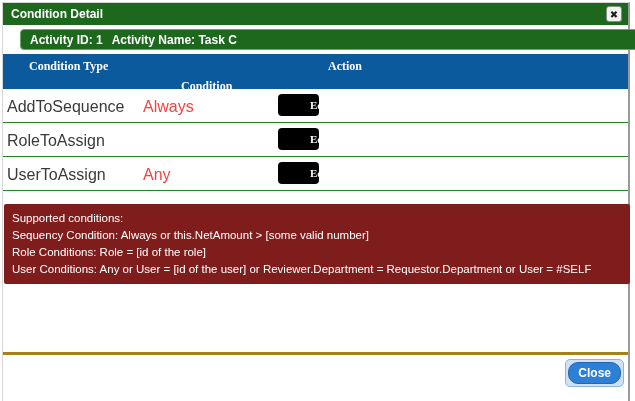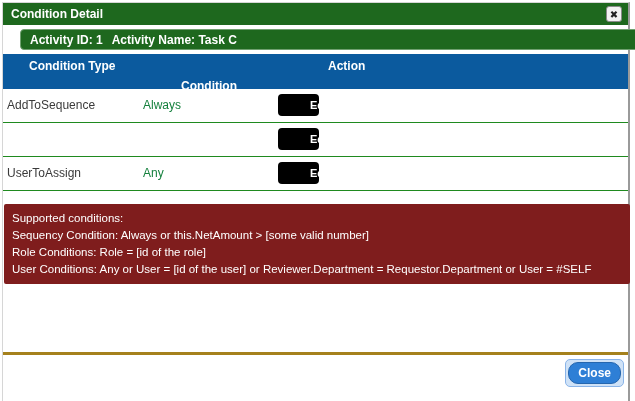--- a/index.html
+++ b/index.html
@@ -34,41 +34,42 @@
     background: #1e681e; border: 1px solid #6fa06f; border-radius: 4px;
     display: flex; align-items: center; padding-left: 9px;
     color: #ffffff; font-weight: bold; font-size: 12px; margin-left: 16px;
   }
   .activitybar .gap { display: inline-block; width: 9px; }
 
   
   .thead {
     position: absolute; left: 0; top: 51px; right: 0; height: 35px;
     background: #0b5a9e;
+    font-family: Liberation Serif, serif;
   }
   .thead .h {
     position: absolute; top: 5px; color: #ffffff; font-weight: bold; font-size: 12px;
   }
   .h1 { left: 26px; }
   .h2 { left: 178px; margin-top: 20px; }
   .h3 { left: 325px; }
 
   
   .rows { position: absolute; left: 0; top: 86px; right: 0; }
   .trow {
     position: relative; height: 34px; background: #ffffff;
     border-bottom: 1px solid #1f8a1f;
   }
-  .trow .ctype   { position: absolute; left: 4px;   top: 9px; font-size: 12px; color: #3a3a3a; }
-  .trow .ccond   { position: absolute; left: 140px; top: 9px; font-size: 12px; color: #15803d; }
+  .trow .ctype   { position: absolute; left: 4px;   top: 9px; font-size: 16px; color: #3a3a3a; }
+  .trow .ccond   { position: absolute; left: 140px; top: 9px; font-size: 16px; color: #ef4444; }
   .editbtn {
     position: absolute; left: 275px; top: 5px; width: 41px; height: 22px;
     background: #000000; color: #ffffff; font-weight: bold; font-size: 11px;
     border: none; border-radius: 4px; cursor: pointer;
-    font-family: Liberation Sans, sans-serif;
+    font-family: Liberation Serif, serif;
     padding-left: 32px;
   }
 
   
   .helpbox {
     position: absolute; left: 1px; top: 201px; width: 626px; height: 80px;
     background: #7f1d1d; border-radius: 2px;
     color: #ffffff; font-size: 11.5px; line-height: 17px; padding: 6px 0 0 8px;
   }
 
@@ -113,20 +114,21 @@
     <span class="h h3">Action</span>
   </div>
 
   <div class="rows">
     <div class="trow">
       <span class="ctype">AddToSequence</span>
       <span class="ccond">Always</span>
       <button class="editbtn">Edit</button>
     </div>
     <div class="trow">
+      <span class="ctype">RoleToAssign</span>
       <span class="ccond"></span>
       <button class="editbtn">Edit</button>
     </div>
     <div class="trow">
       <span class="ctype">UserToAssign</span>
       <span class="ccond">Any</span>
       <button class="editbtn">Edit</button>
     </div>
   </div>
 

